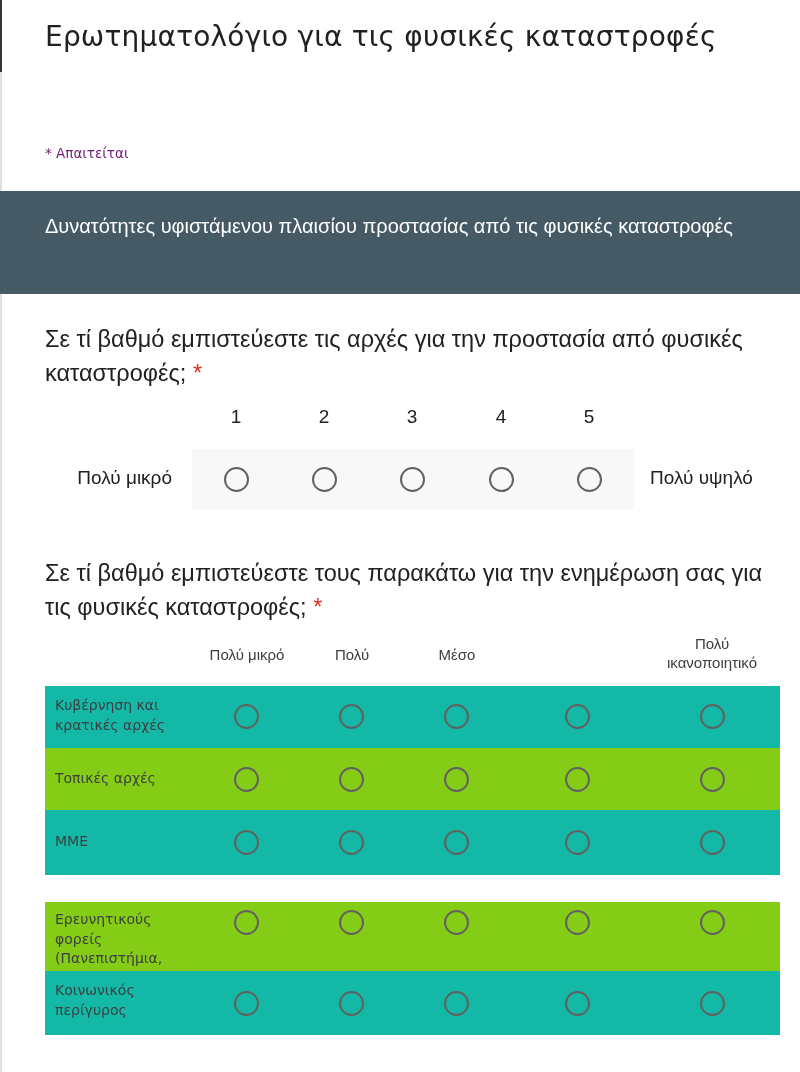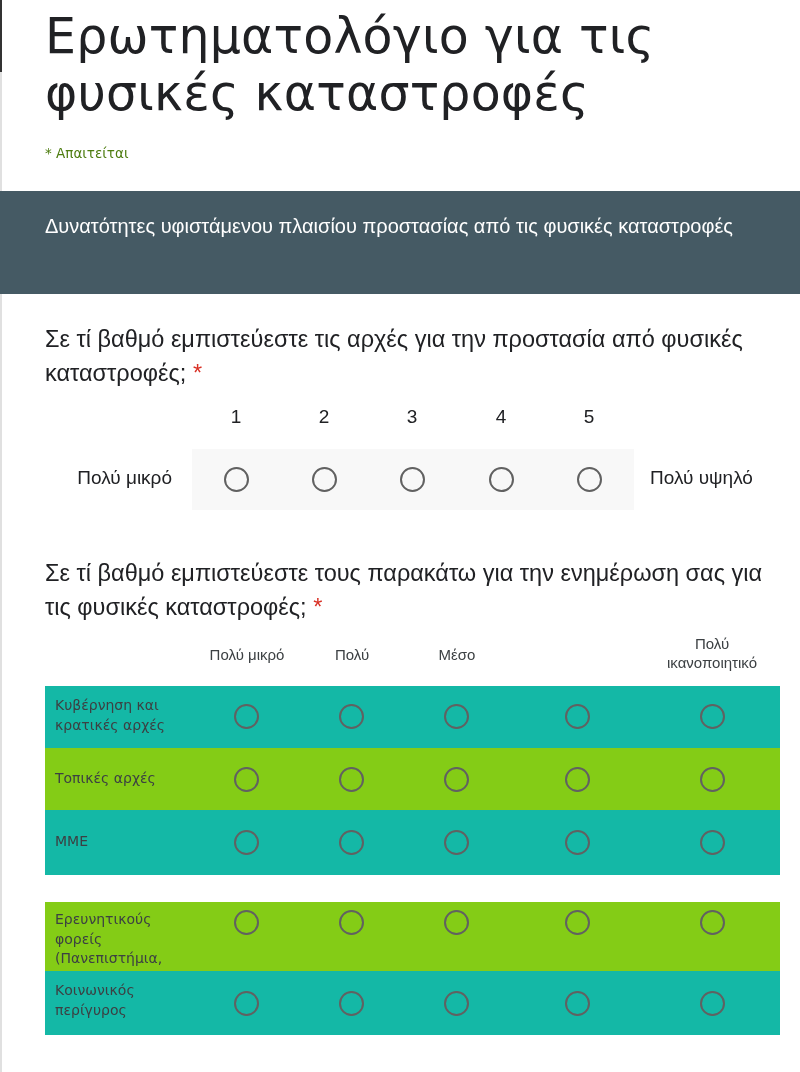--- a/index.html
+++ b/index.html
@@ -4,26 +4,26 @@
   <style>
     * { box-sizing: border-box; margin: 0; padding: 0; }
     html, body { width: 800px; height: 1072px; background: #ffffff; overflow: hidden; }
     body { font-family: "Liberation Sans", "DejaVu Sans", sans-serif; color: #212121; position: relative; }
 
     .left-edge-dark { position: absolute; left: 0; top: 0; width: 2px; height: 72px; background: #333; }
     .left-edge-light { position: absolute; left: 0; top: 72px; width: 2px; height: 1000px; background: #e0e0e0; }
 
     .form-title {
       position: absolute; left: 45px; top: 8px; width: 740px;
-      font-family: "DejaVu Sans", sans-serif; font-size: 49px; line-height: 57px; color: #202124;
+      font-family: "DejaVu Sans", sans-serif; font-size: 28px; line-height: 57px; color: #202124;
       font-weight: normal; letter-spacing: 0.2px;
     }
     .required-note {
       position: absolute; left: 45px; top: 145px;
-      font-family: "DejaVu Sans", sans-serif; font-size: 13.5px; color: #4d7c0f;
+      font-family: "DejaVu Sans", sans-serif; font-size: 13.5px; color: #701a75;
     }
 
     .section-header {
       position: absolute; left: 0; top: 191px; width: 800px; height: 103px;
       background: #455a64; padding: 19px 45px 0 45px;
     }
     .section-header-text {
       color: #ffffff; font-family: "Liberation Sans", sans-serif; font-size: 20px; line-height: 32px;
     }
 

